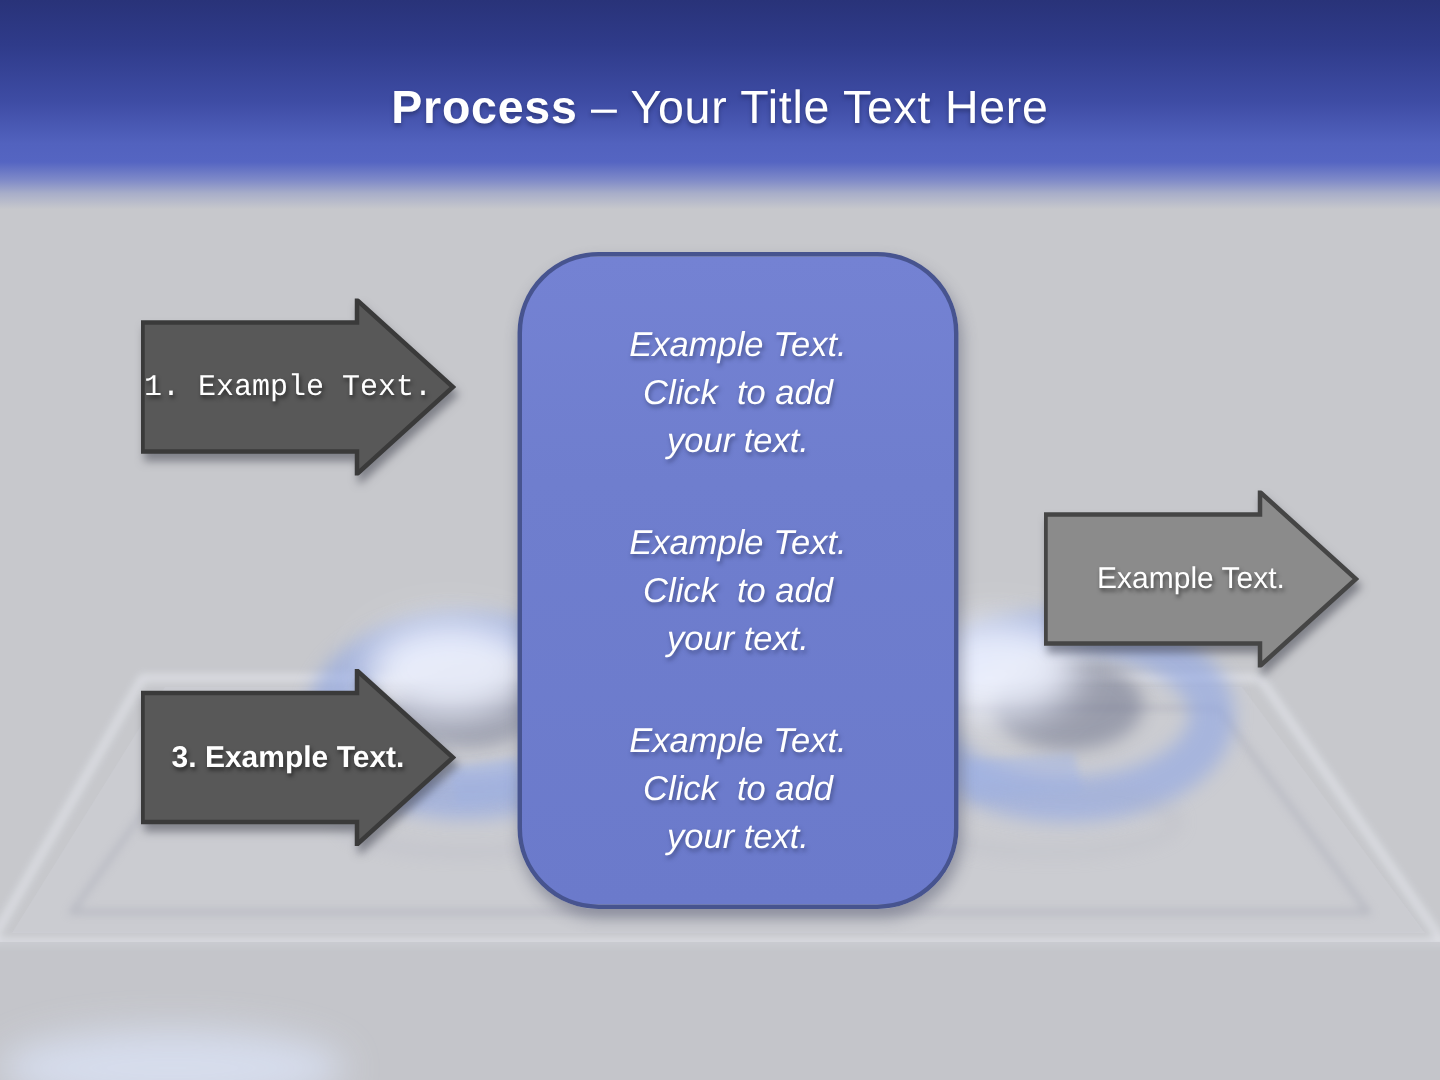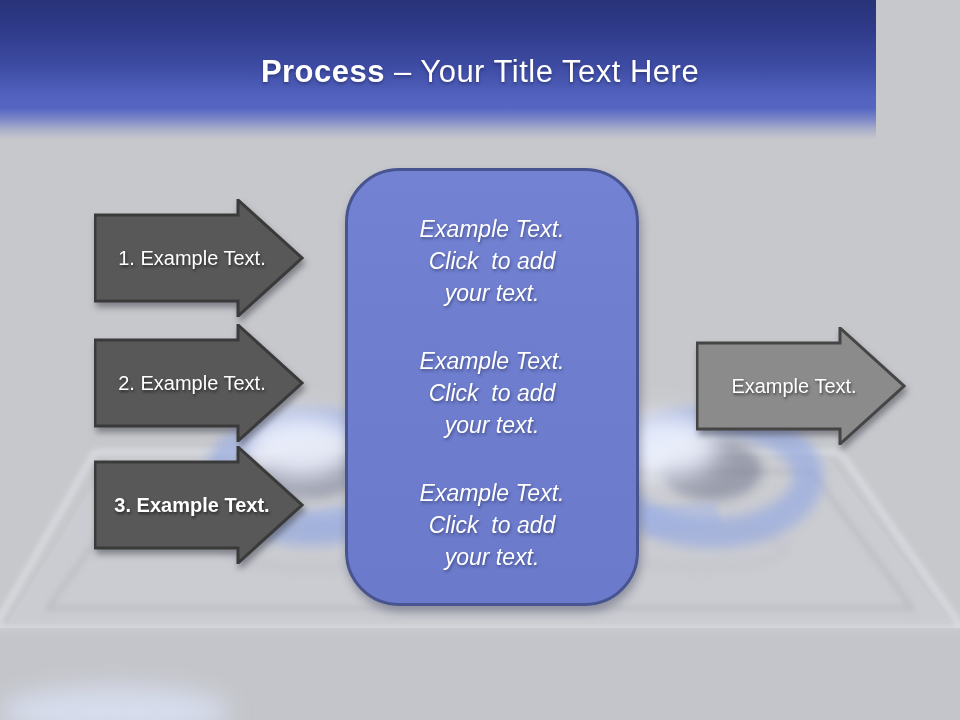--- a/index.html
+++ b/index.html
@@ -24,21 +24,21 @@
     position:relative;
     width:960px;height:720px;
     margin:0 auto;
     overflow:hidden;
     background:var(--background);
   }
   .photo{
     position:absolute;left:0;top:0;width:960px;height:720px;
   }
   .header{
-    position:absolute;left:0;top:0;width:876px;height:150px;
+    position:absolute;left:0;top:0;width:960px;height:150px;
     background:linear-gradient(180deg,
       var(--header-top) 0%,
       #2F3B8A 20%,
       var(--header-mid) 45%,
       #5262BE 64%,
       var(--header-bottom) 72%,
       #7F8AC8 80%,
       #A8AEC9 86%,
       var(--background) 93%,
       var(--background) 100%);
@@ -64,21 +64,21 @@
     filter:drop-shadow(2px 5px 3px rgba(55,58,70,0.5));
   }
   .arrow-label{
     position:absolute;left:0;top:0;width:196px;height:118px;
     display:flex;align-items:center;justify-content:center;
     color:var(--text);
     font-size:20px;
     white-space:pre;
     text-shadow:1px 2px 3px rgba(0,0,0,0.55);
   }
-  #step1{left:94px;top:199px;}
+  #step1{left:94px;top:199px;font-family:Liberation Mono, monospace;}
   #step2{left:94px;top:324px;}
   #step3{left:94px;top:446px;font-weight:bold;}
   .result-arrow{left:696px;top:327px;}
 
   .center-panel{
     position:absolute;left:345px;top:168px;
     width:294px;height:438px;
     box-sizing:border-box;
     background:linear-gradient(180deg,#7482D3 0%,var(--panel-fill) 35%,#6B7ACB 100%);
     border:3px solid var(--panel-border);
@@ -144,26 +144,20 @@
     </div>
   </div>
 
   <div class="step-arrow" id="step1">
     <svg class="arrow-svg" viewBox="0 0 210 118">
       <polygon points="1,16 144,16 144,1 208,59 144,117 144,102 1,102" style="fill:var(--step-arrow-fill);stroke:var(--step-arrow-border);stroke-width:3;stroke-linejoin:miter"></polygon>
     </svg>
     <div class="arrow-label">1. Example Text.</div>
   </div>
 
-  <div class="step-arrow" id="step2">
-    <svg class="arrow-svg" viewBox="0 0 210 118">
-      <polygon points="1,16 144,16 144,1 208,59 144,117 144,102 1,102" style="fill:var(--step-arrow-fill);stroke:var(--step-arrow-border);stroke-width:3;stroke-linejoin:miter"></polygon>
-    </svg>
-    <div class="arrow-label">2. Example Text.</div>
-  </div>
 
   <div class="step-arrow" id="step3">
     <svg class="arrow-svg" viewBox="0 0 210 118">
       <polygon points="1,16 144,16 144,1 208,59 144,117 144,102 1,102" style="fill:var(--step-arrow-fill);stroke:var(--step-arrow-border);stroke-width:3;stroke-linejoin:miter"></polygon>
     </svg>
     <div class="arrow-label">3. Example Text.</div>
   </div>
 
   <div class="center-panel">
     <div class="panel-group">Example Text.

